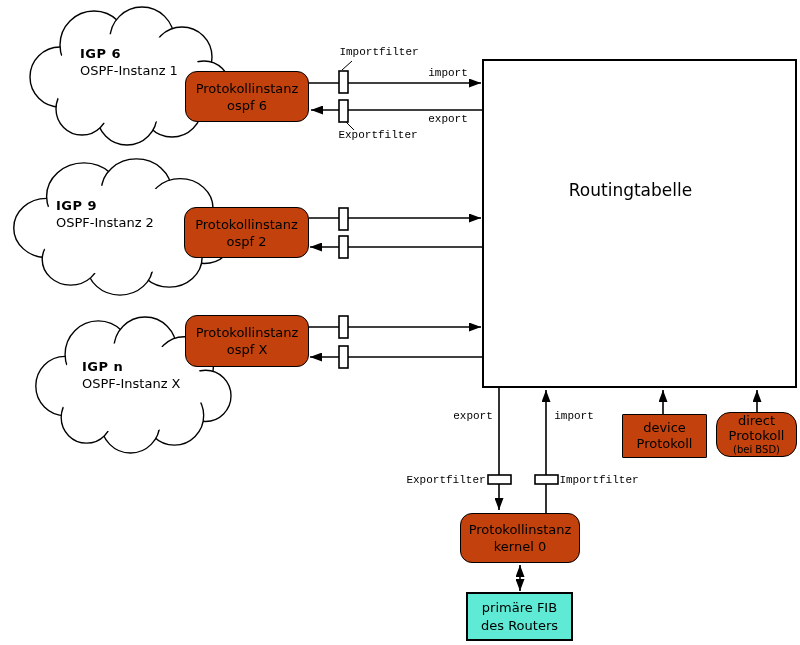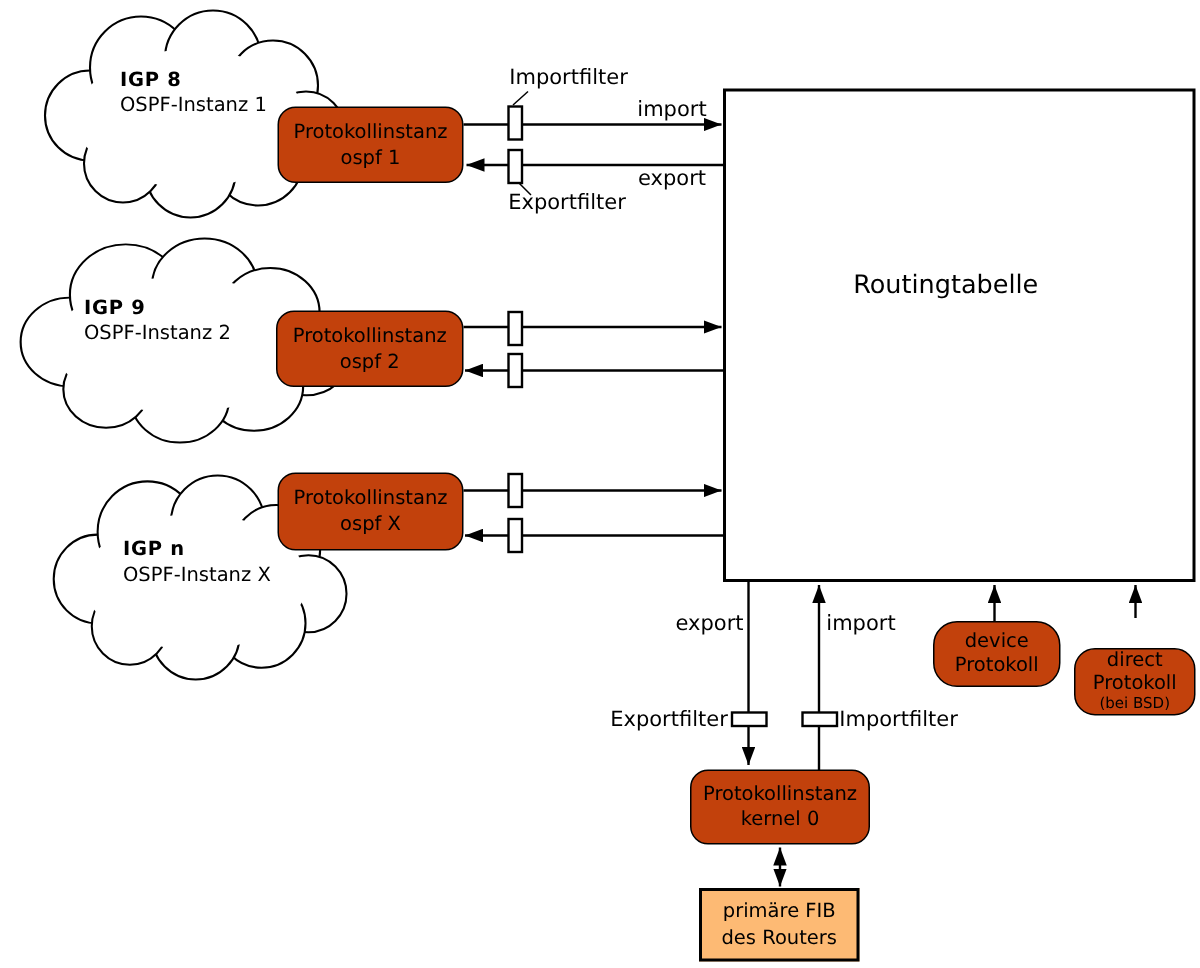--- a/index.html
+++ b/index.html
@@ -9,31 +9,32 @@
     overflow:hidden;
   }
   #canvas *{box-sizing:border-box;}
   #wires{position:absolute;left:0;top:0;z-index:1;}
   .rbox{
     position:absolute;background:#c2410c;border:1.6px solid #000;border-radius:12px;
     display:flex;flex-direction:column;align-items:center;justify-content:center;
     font-size:13px;line-height:17px;text-align:center;z-index:2;white-space:nowrap;
   }
   .sqbox{
-    position:absolute;background:#fdba74;border:2px solid #000;
+    position:absolute;background:#5eead4;border:2px solid #000;
     display:flex;flex-direction:column;align-items:center;justify-content:center;
     font-size:13px;line-height:18px;text-align:center;z-index:2;white-space:nowrap;
   }
   .masterbox{position:absolute;left:482px;top:59px;width:315px;height:329px;
     border:2px solid #000;background:#fff;z-index:2;}
   .mastertitle{position:absolute;left:482px;top:179px;width:297px;text-align:center;
     font-size:17px;line-height:22px;z-index:3;}
   .label{
-    position:absolute;font-size:14px;white-space:nowrap;z-index:3;
+    position:absolute;font-size:11px;white-space:nowrap;z-index:3;
     transform:translate(-50%,-50%);
+    font-family:Liberation Mono, monospace;
   }
   .cloudtext{position:absolute;font-size:13px;line-height:17px;z-index:3;white-space:nowrap;}
   .cloudtext .igp{font-weight:bold;letter-spacing:0.5px;}
   .small{font-size:10px;line-height:13px;}
 </style>
 </head>
 <body>
 
 <div id="canvas">
 
@@ -104,35 +105,35 @@
       <rect x="339" y="208" width="9" height="22"></rect>
       <rect x="339" y="236" width="9" height="22"></rect>
       <rect x="339" y="316" width="9" height="22"></rect>
       <rect x="339" y="346" width="9" height="22"></rect>
       <rect x="488" y="475" width="23" height="9"></rect>
       <rect x="535" y="475" width="23" height="9"></rect>
     </g>
   </svg>
 
   <div class="cloudtext" style="left:80px;top:45px">
-    <div class="igp">IGP 8</div>
+    <div class="igp">IGP 6</div>
     <div>OSPF-Instanz 1</div>
   </div>
   <div class="cloudtext" style="left:56px;top:197px">
     <div class="igp">IGP 9</div>
     <div>OSPF-Instanz 2</div>
   </div>
   <div class="cloudtext" style="left:82px;top:358px">
     <div class="igp">IGP n</div>
     <div>OSPF-Instanz X</div>
   </div>
 
   <div class="rbox" style="left:185px;top:71px;width:124px;height:51px">
     <div>Protokollinstanz</div>
-    <div>ospf 1</div>
+    <div>ospf 6</div>
   </div>
   <div class="rbox" style="left:184px;top:207px;width:125px;height:51px">
     <div>Protokollinstanz</div>
     <div>ospf 2</div>
   </div>
   <div class="rbox" style="left:185px;top:315px;width:124px;height:52px">
     <div>Protokollinstanz</div>
     <div>ospf X</div>
   </div>
 
@@ -144,25 +145,25 @@
   <div class="label" style="left:379px;top:52px">Importfilter</div>
   <div class="label" style="left:448px;top:73px">import</div>
   <div class="label" style="left:448px;top:119px">export</div>
   <div class="label" style="left:378px;top:135px">Exportfilter</div>
 
   <div class="label" style="left:473px;top:416px">export</div>
   <div class="label" style="left:574px;top:416px">import</div>
   <div class="label" style="left:446px;top:480px">Exportfilter</div>
   <div class="label" style="left:599px;top:480px">Importfilter</div>
 
-  <div class="rbox" style="left:622px;top:414px;width:85px;height:44px;border-radius:16px;line-height:16px">
+  <div class="rbox" style="left:622px;top:414px;width:85px;height:44px;border-radius:1px;line-height:16px">
     <div>device</div>
     <div>Protokoll</div>
   </div>
-  <div class="rbox" style="left:716px;top:432px;width:81px;height:45px;border-radius:14px;line-height:15px">
+  <div class="rbox" style="left:716px;top:412px;width:81px;height:45px;border-radius:14px;line-height:15px">
     <div>direct</div>
     <div>Protokoll</div>
     <div class="small">(bei BSD)</div>
   </div>
 
   <div class="rbox" style="left:460px;top:513px;width:120px;height:50px">
     <div>Protokollinstanz</div>
     <div>kernel 0</div>
   </div>
 

